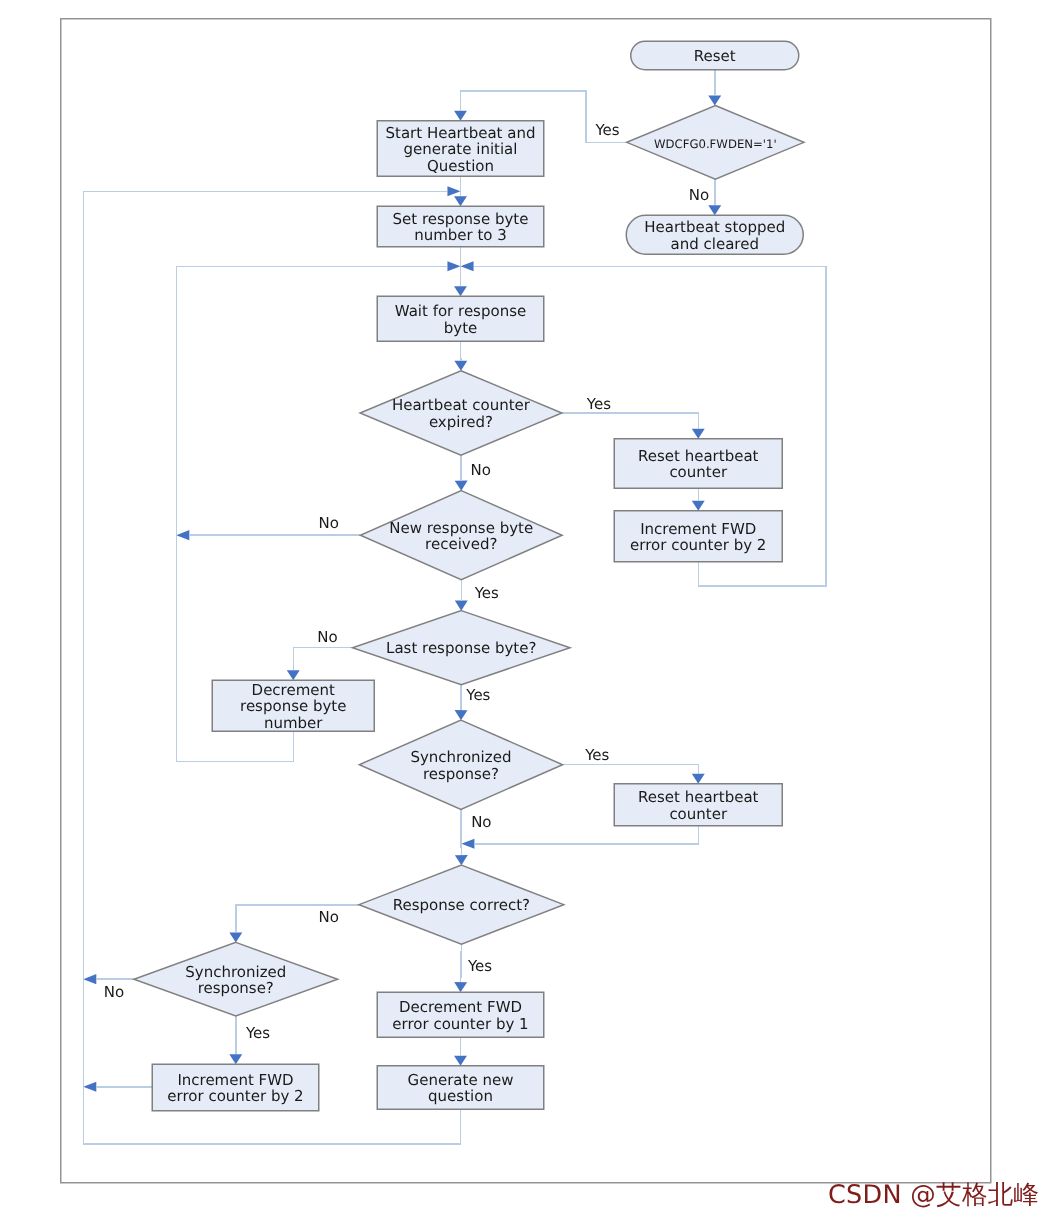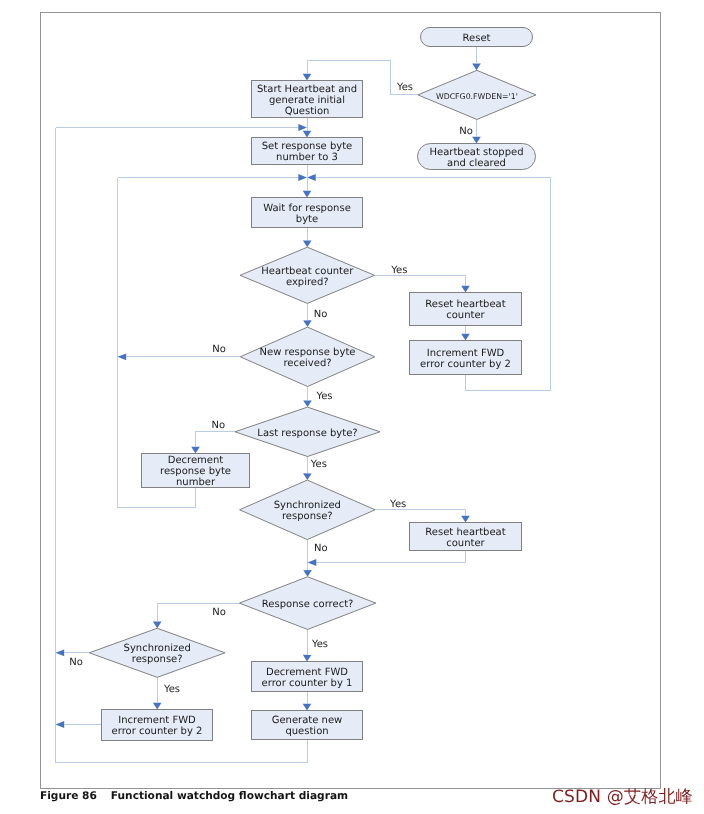--- a/index.html
+++ b/index.html
@@ -163,15 +163,14 @@
         <text x="218.3" y="428" text-anchor="middle" fill="#1a1a1a" font-family="&quot;DejaVu Sans&quot;, sans-serif" font-size="10">No</text>
         <text x="318.9" y="466.6" text-anchor="middle" fill="#1a1a1a" font-family="&quot;DejaVu Sans&quot;, sans-serif" font-size="10">Yes</text>
         <text x="398.2" y="506.9" text-anchor="middle" fill="#1a1a1a" font-family="&quot;DejaVu Sans&quot;, sans-serif" font-size="10">Yes</text>
         <text x="320.9" y="551" text-anchor="middle" fill="#1a1a1a" font-family="&quot;DejaVu Sans&quot;, sans-serif" font-size="10">No</text>
         <text x="219.1" y="614.6" text-anchor="middle" fill="#1a1a1a" font-family="&quot;DejaVu Sans&quot;, sans-serif" font-size="10">No</text>
         <text x="320" y="647.4" text-anchor="middle" fill="#1a1a1a" font-family="&quot;DejaVu Sans&quot;, sans-serif" font-size="10">Yes</text>
         <text x="76" y="664.5" text-anchor="middle" fill="#1a1a1a" font-family="&quot;DejaVu Sans&quot;, sans-serif" font-size="10">No</text>
         <text x="172" y="691.7" text-anchor="middle" fill="#1a1a1a" font-family="&quot;DejaVu Sans&quot;, sans-serif" font-size="10">Yes</text>
       </g>
     </svg>
-  <div class="cap"><span>Figure 86</span><span class="gap"></span><span>Functional watchdog flowchart diagram</span></div>
   <div class="wm">CSDN @艾格北峰</div>
 </div>
 
 </body></html>

